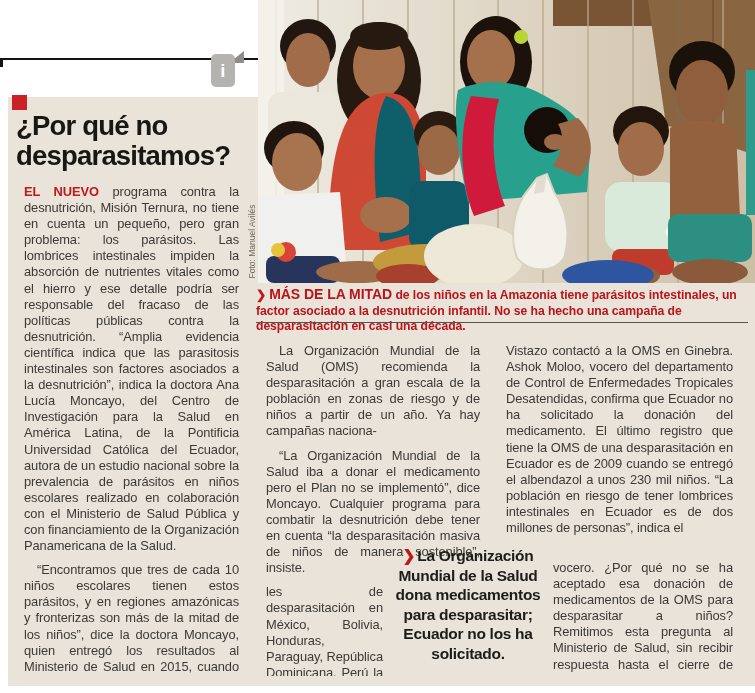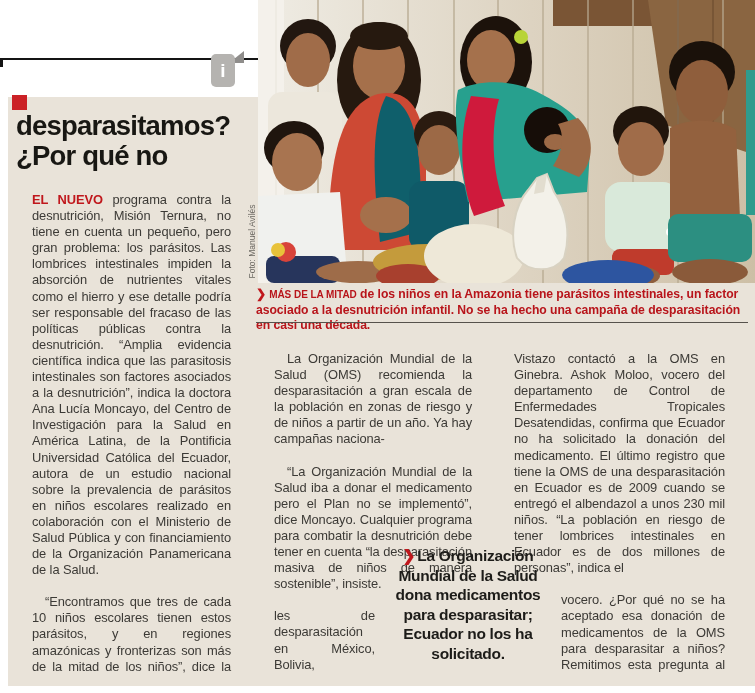--- a/index.html
+++ b/index.html
@@ -37,28 +37,28 @@
     transform:rotate(-90deg); transform-origin:50% 50%;
     font-size:8.5px; color:#6b6862; white-space:nowrap; text-align:center;
   }
 
   .caption {
     position:absolute; left:256px; top:287px; width:489px;
     font-size:12.2px; font-weight:bold; line-height:15.6px;
     color:#b8141a; letter-spacing:-0.05px;
   }
   .caption .arrow { color:#c0171c; padding-right:3px; }
-  .caption .lead { font-size:10px; }
+  .caption .lead { font-size:14px; }
   .caption-rule { position:absolute; left:256px; top:322px; width:492px; height:1px; background:#56524c; }
 
   .body-col {
     position:absolute; text-align:justify;
     font-size:12.9px; line-height:16.1px; color:#3c3a36; letter-spacing:-0.1px;
   }
-  .body-col p { margin:16px; }
+  .body-col p { margin:8px; }
   .body-col p.indent { text-indent:13px; }
   .col1 { left:16px;  top:176px; width:231px; height:500px; overflow:hidden; }
   .col2 { left:258px; top:335px; width:230px; height:341px; overflow:hidden; }
   .col3 { left:498px; top:335px; width:243px; height:341px; overflow:hidden; }
   .col2-wide { min-height:210px; }
   .col3-wide { min-height:209px; }
   .col2-narrow { width:133px; }
   .col3-narrow { width:196px; margin-left:47px; }
   .lead-red { color:#c0171c; font-weight:bold; }
   .lead-italic { }
@@ -77,22 +77,22 @@
 
   <div class="top-rule"></div>
   <div class="edge-tick"></div>
   <div class="info-tail"></div>
   <div class="info-icon">i</div>
 
   <div class="article-card"></div>
   <div class="red-square"></div>
 
   <div class="headline">
+    <div>¿Por qué no</div>
     <div>desparasitamos?</div>
-    <div>¿Por qué no</div>
   </div>
 
   <div class="photo-box">
     <svg width="497" height="283" viewBox="0 0 497 283" preserveAspectRatio="none">
       <defs>
         <linearGradient id="wall" x1="0" y1="0" x2="1" y2="0">
           <stop offset="0" stop-color="#efece4"></stop>
           <stop offset="0.55" stop-color="#ddd3c1"></stop>
           <stop offset="1" stop-color="#cdbfa6"></stop>
         </linearGradient>

